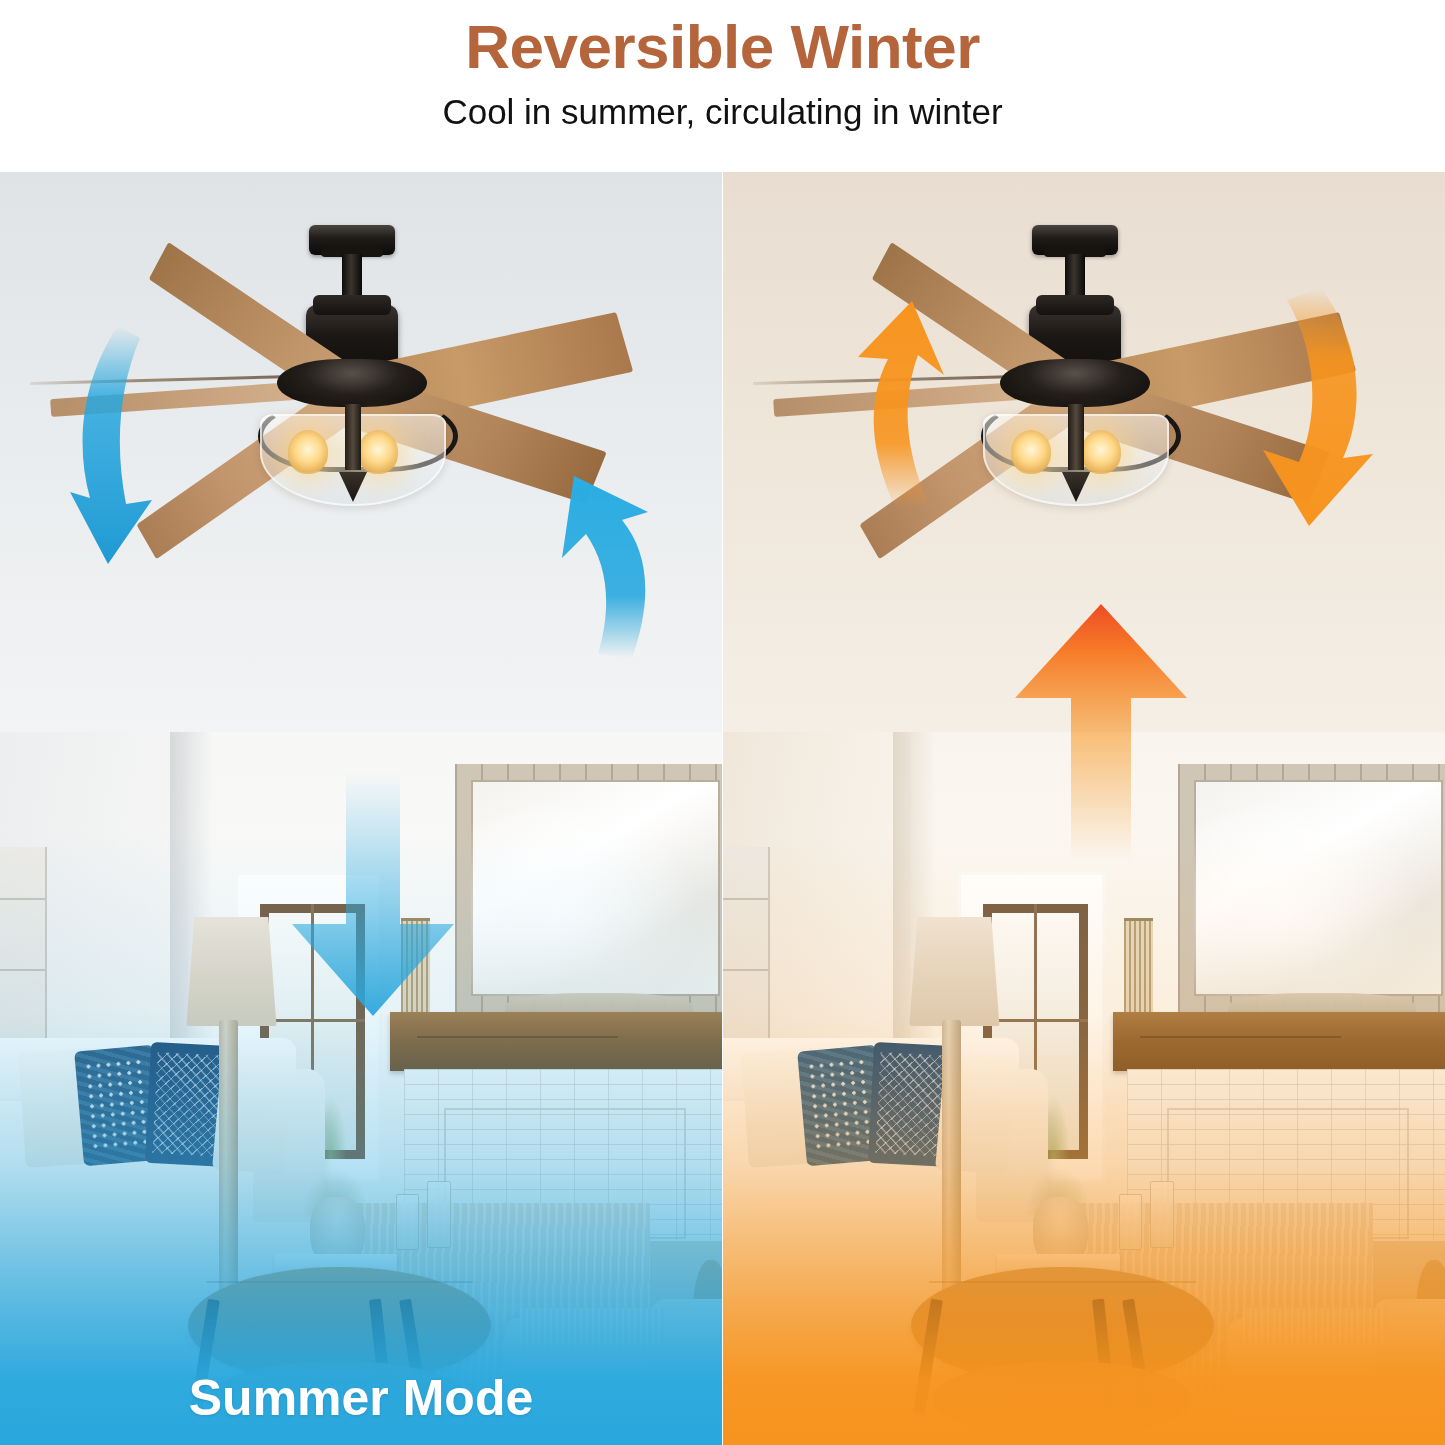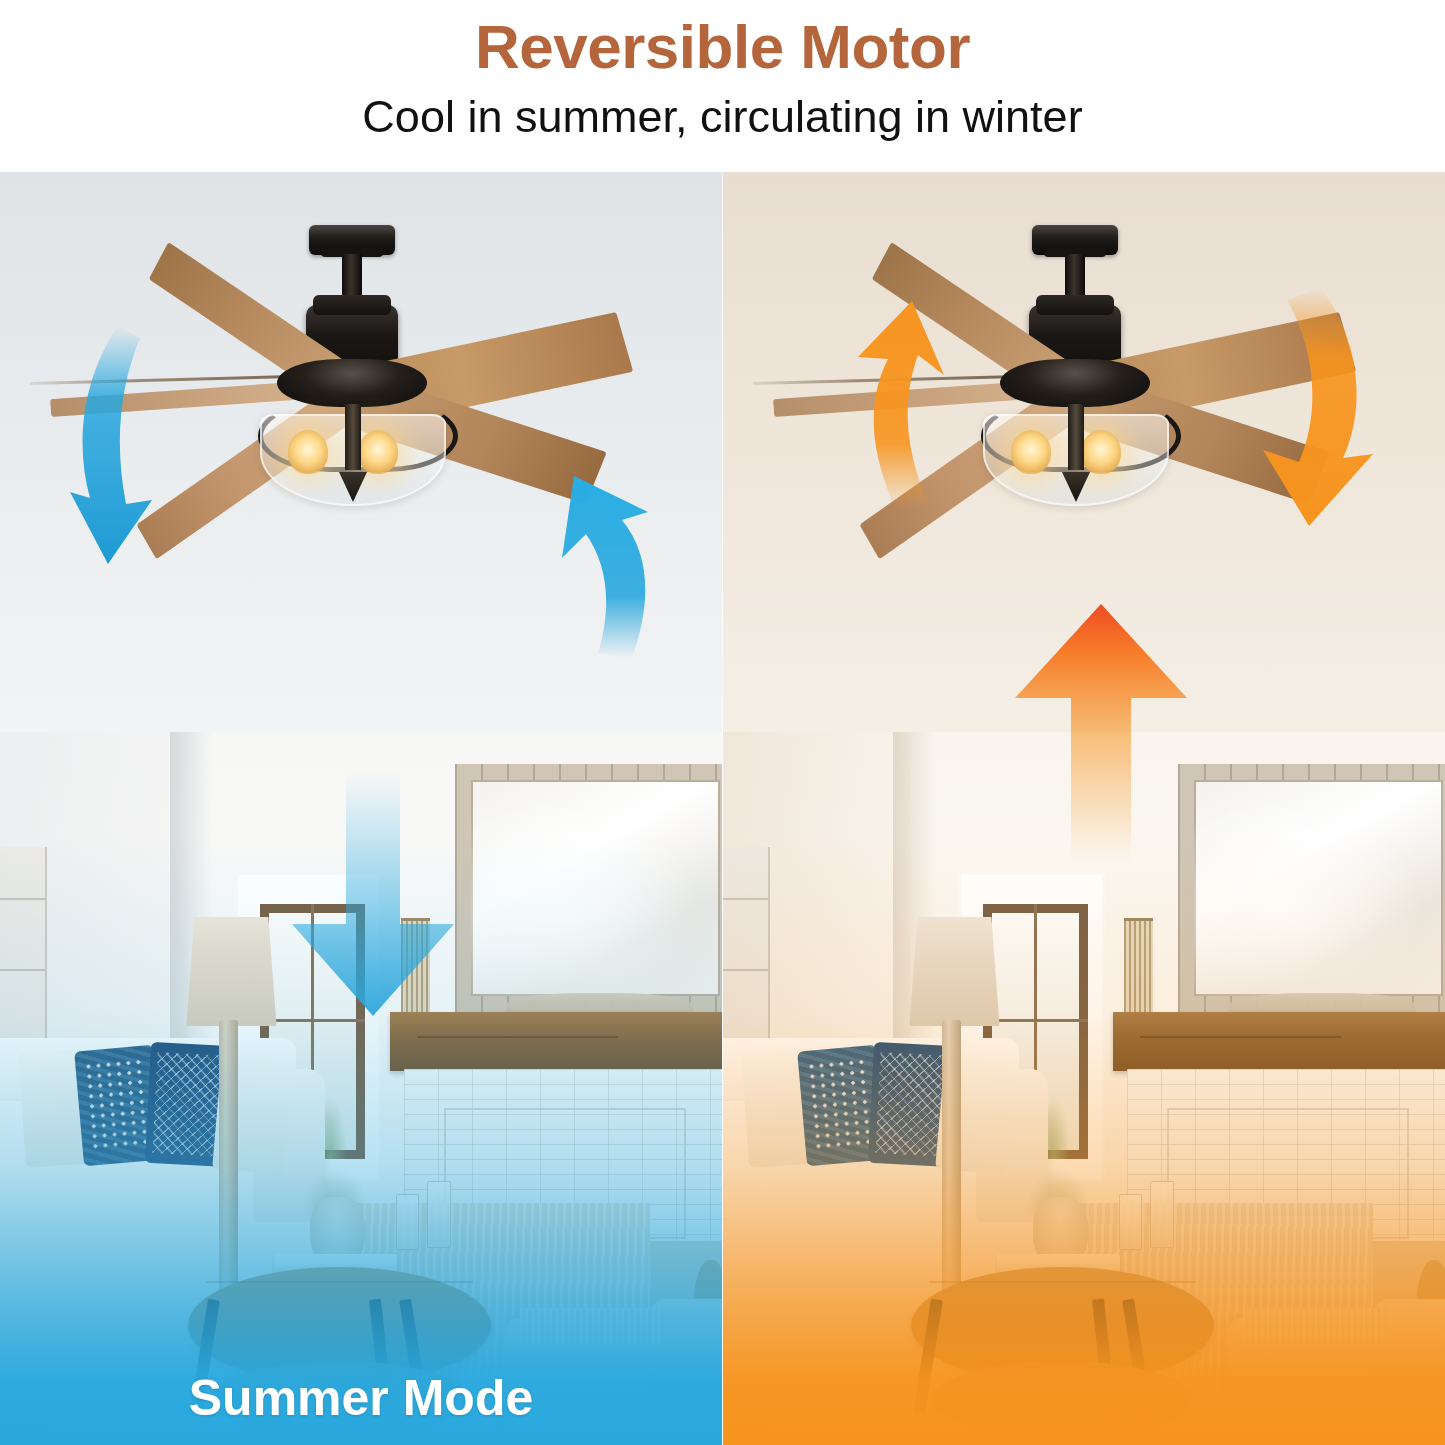--- a/index.html
+++ b/index.html
@@ -5,21 +5,21 @@
   html,body{margin:0;padding:0;background:#fff;}
   body{width:1445px;height:1445px;font-family:"Liberation Sans",sans-serif;overflow:hidden;}
 
   .page{position:relative;width:1445px;height:1445px;background:#ffffff;}
 
   
   .header{position:absolute;left:0;top:0;width:1445px;height:172px;background:#ffffff;
           display:flex;flex-direction:column;align-items:center;justify-content:flex-start;}
   .title{font-size:62px;font-weight:bold;letter-spacing:-0.5px;line-height:1;
          margin-top:16px;color:#B4653C;font-family:"Liberation Sans",sans-serif;}
-  .subtitle{font-size:45px;font-weight:normal;color:#111111;margin-top:16px;line-height:1;
+  .subtitle{font-size:35px;font-weight:normal;color:#111111;margin-top:16px;line-height:1;
             font-family:"Liberation Sans",sans-serif;}
 
   
   .panels{position:absolute;left:0;top:172px;width:1445px;height:1273px;display:flex;border-radius:30px;}
   .panel{position:relative;width:722px;height:1273px;overflow:hidden;}
   .panel.right{width:722px;margin-left:1px;}
 
   
   .scene{position:absolute;inset:0;overflow:hidden;}
 
@@ -233,21 +233,21 @@
       color:#ffffff;font-size:50px;font-weight:bold;line-height:1;
       font-family:"Liberation Sans",sans-serif;text-shadow:0 1px 3px rgba(0,0,0,.12);}
   .divider{position:absolute;left:722px;top:172px;width:1px;height:1273px;background:#ffffff;}
 </style>
 </head>
 <body>
 
 <div class="page">
 
   <div class="header">
-    <div class="title">Reversible Motor</div>
+    <div class="title">Reversible Winter</div>
     <div class="subtitle">Cool in summer, circulating in winter</div>
   </div>
 
   <div class="panels">
 
     <div class="panel left cool">
       <div class="scene">
         <div class="ceiling"></div>
         <div class="wall"></div>
         <div class="wall-left"></div>

